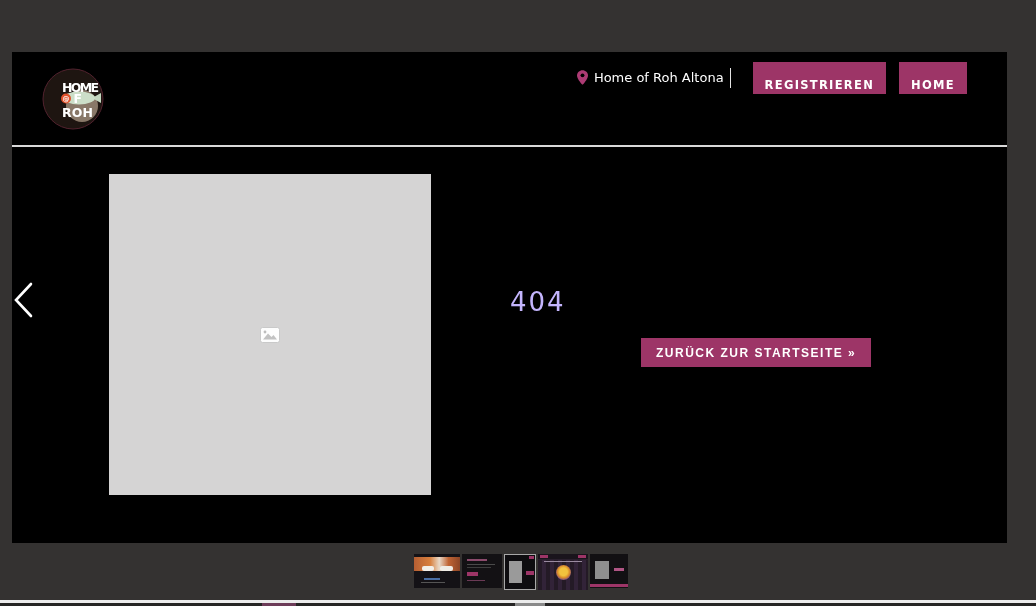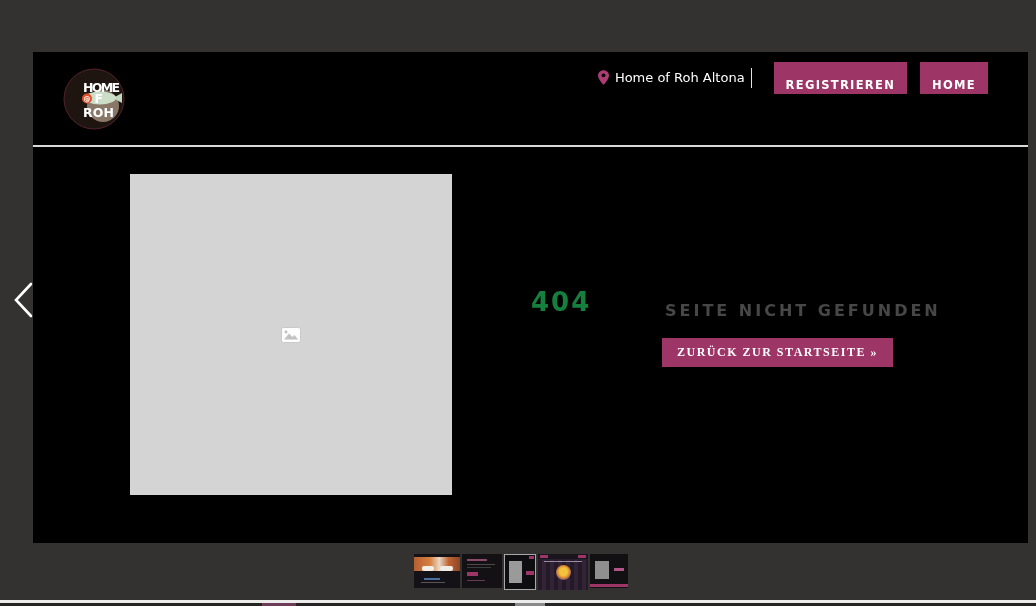--- a/index.html
+++ b/index.html
@@ -11,21 +11,21 @@
   *{box-sizing:border-box;}
   html,body{margin:0;padding:0;}
   body{
     width:1036px;height:606px;position:relative;overflow:hidden;
     background:var(--canvas);
     font-family:"DejaVu Sans","Liberation Sans",sans-serif;
   }
 
   
   .screenshot{
-    position:absolute;left:33px;top:52px;width:995px;height:491px;
+    position:absolute;left:12px;top:52px;width:995px;height:491px;
     background:var(--site);
   }
 
   
   .site-header{
     position:relative;height:95px;background:var(--site);
     border-bottom:2px solid #d9d9d9;
   }
   .logo{position:absolute;left:30px;top:16px;width:62px;height:62px;cursor:pointer;}
   .header-right{
@@ -45,30 +45,30 @@
 
   
   .main{position:absolute;left:0;top:97px;right:0;bottom:0;}
   .img-placeholder{
     position:absolute;left:97px;top:25px;width:322px;height:321px;
     background:var(--placeholder);
     display:flex;align-items:center;justify-content:center;
   }
   .error-code{
     position:absolute;left:498px;top:138px;
-    font-size:26px;font-weight:bold;letter-spacing:2px;color:#15803d;
+    font-size:26px;font-weight:normal;letter-spacing:2px;color:#c4b5fd;
   }
   .error-title{
     position:absolute;left:632px;top:152px;
     font-size:16px;font-weight:bold;letter-spacing:3px;color:#474747;white-space:nowrap;
   }
   .back-btn{
     position:absolute;left:629px;top:189px;height:29px;
     background:var(--accent);color:#ffffff;border:none;
-    font-family:Liberation Serif, serif;font-weight:bold;font-size:12px;letter-spacing:1.5px;
+    font-family:Liberation Sans, sans-serif;font-weight:bold;font-size:12px;letter-spacing:1.5px;
     padding:0 15px;cursor:pointer;white-space:nowrap;
   }
 
   
   .prev-chevron{position:absolute;left:11px;top:281px;width:24px;height:38px;cursor:pointer;}
 
   
   .filmstrip{position:absolute;left:414px;top:554px;display:flex;align-items:flex-start;gap:2px;}
   .thumb{position:relative;overflow:hidden;height:34px;background:#141216;cursor:pointer;}
   .thumb.selected{border:1px solid #a8a8a8;height:36px;background:#0e0d10;}
@@ -149,21 +149,20 @@
 
   <div class="main">
     <div class="img-placeholder">
       <svg width="20" height="16" viewBox="0 0 20 16">
         <rect x="0.5" y="0.5" width="19" height="15" rx="2" fill="#fdfdfd" stroke="#c9c9c9"></rect>
         <circle cx="5" cy="5" r="1.4" fill="#bdbdbd"></circle>
         <path d="M3,12.5 L8,6.5 L11.5,10 L13.5,8 L17,12.5 Z" fill="#c2c2c2"></path>
       </svg>
     </div>
     <div class="error-code">404</div>
-    <div class="error-title">SEITE NICHT GEFUNDEN</div>
     <button class="back-btn">ZURÜCK ZUR STARTSEITE »</button>
   </div>
 </div>
 
 <svg class="prev-chevron" viewBox="0 0 24 38">
   <polyline points="20,3 5,19 20,35" fill="none" stroke="#ffffff" stroke-width="2.6" stroke-linecap="round"></polyline>
 </svg>
 
 <div class="filmstrip">
   <div class="thumb t1">

